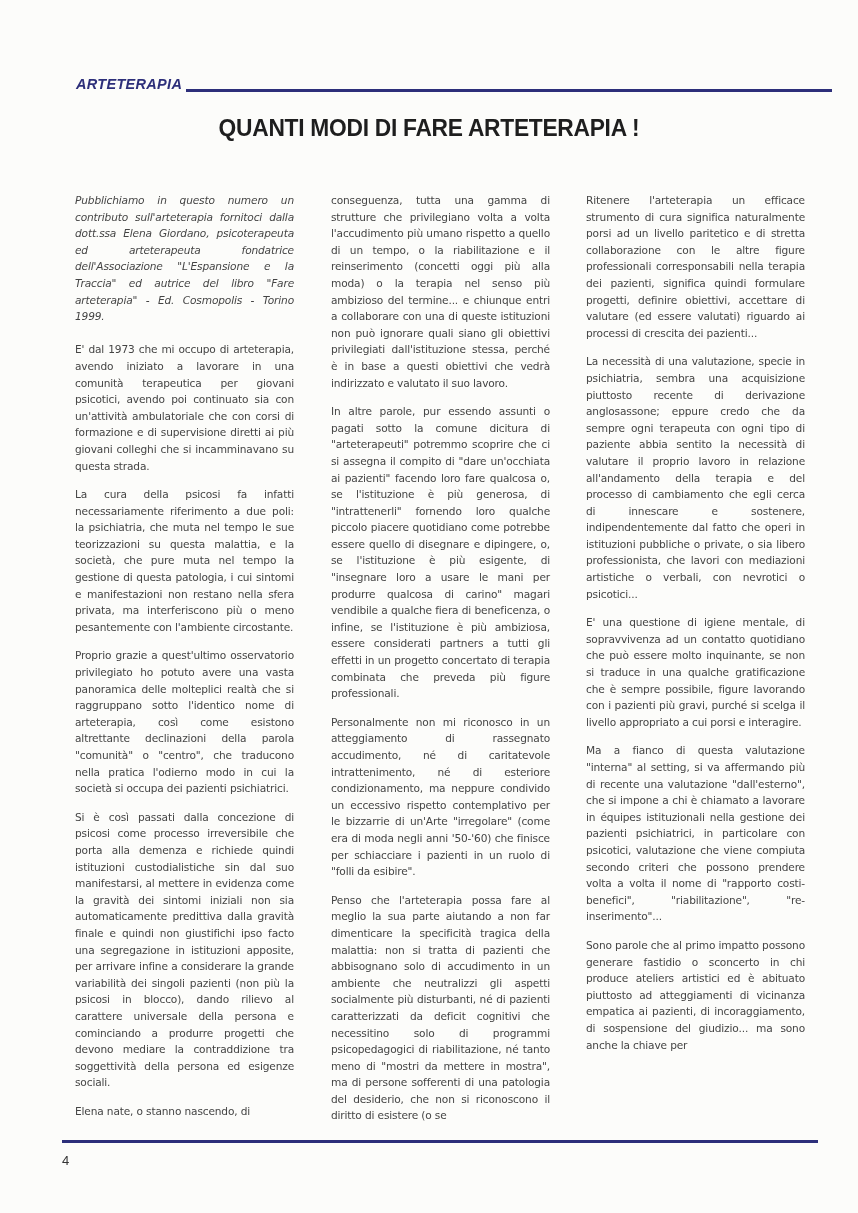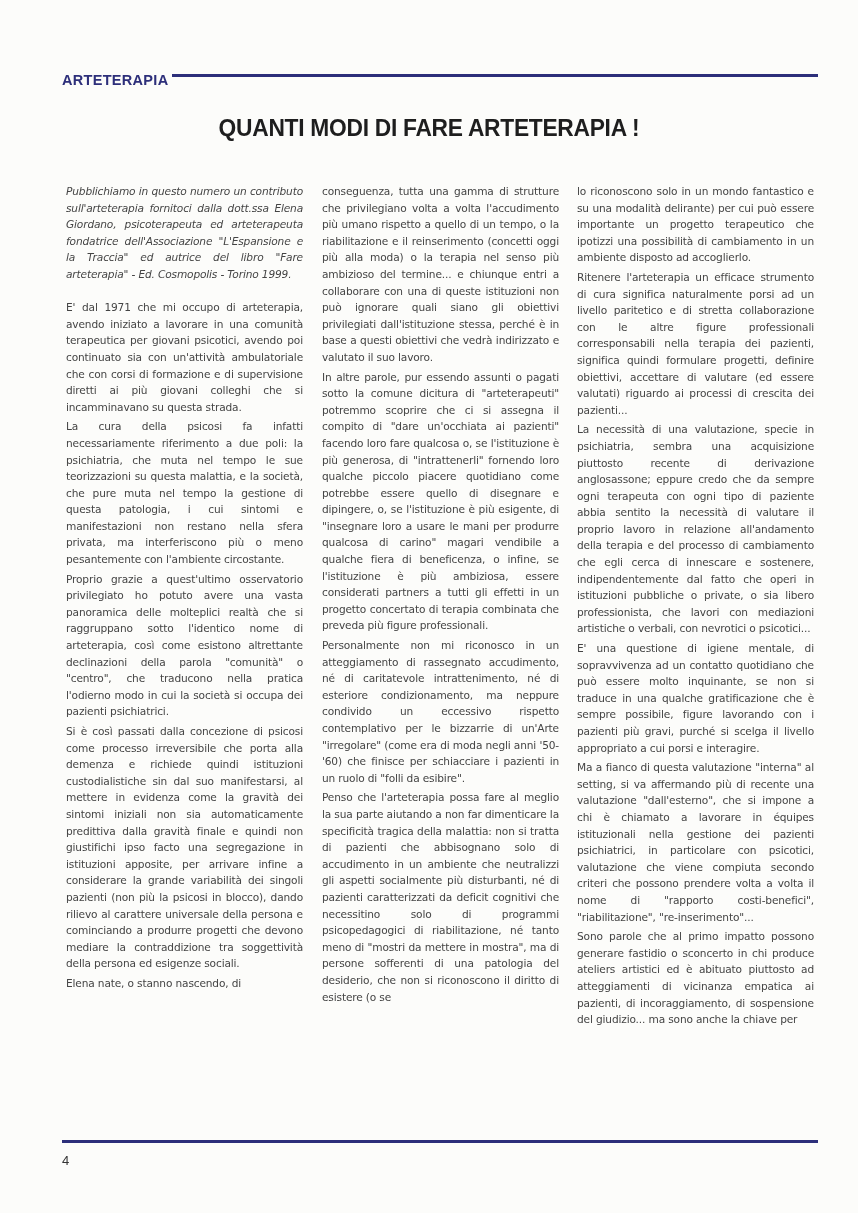--- a/index.html
+++ b/index.html
@@ -5,22 +5,22 @@
   html, body { margin: 0; padding: 0; }
   body {
     width: 858px; height: 1213px;
     background: #fcfcfa;
     position: relative;
     overflow: hidden;
     font-family: "DejaVu Sans", sans-serif;
     color: #3a3a3a;
   }
   .section-header {
-    position: absolute; left: 62px; top: 72px; width: 756px; height: 20px;
-    display: flex; align-items: flex-start;
+    position: absolute; left: 76px; top: 72px; width: 756px; height: 20px;
+    display: flex; align-items: flex-end; font-style: italic;
   }
   .section-label {
     font-family: "Liberation Sans", sans-serif;
     font-weight: bold; font-size: 14.5px; color: #2d2f7a;
     letter-spacing: 0.3px; white-space: nowrap;
   }
   .section-rule {
     flex: 1; height: 3px; background: #2d2f7a; margin-left: 4px; margin-top: 2px;
   }
   .page-title {
@@ -31,21 +31,21 @@
   }
   .column {
     position: absolute; top: 180px; width: 243px;
     font-size: 10.6px; line-height: 16.6px;
     text-align: justify; color: #444;
     letter-spacing: -0.15px;
   }
   .col1 { left: 63px; }
   .col2 { left: 319px; }
   .col3 { left: 574px; }
-  .column p { margin: 3px; }
+  .column p { margin: 12px; }
   .intro { font-style: italic; margin-bottom: 16.6px !important; }
   .footer-rule {
     position: absolute; left: 62px; top: 1140px; width: 756px; height: 3px; background: #2d2f7a;
   }
   .page-number {
     position: absolute; left: 62px; top: 1153px; font-size: 13px; color: #333;
     font-family: "Liberation Sans", sans-serif;
   }
 </style>
 </head>
@@ -53,36 +53,35 @@
 
 <div class="section-header">
   <span class="section-label">ARTETERAPIA</span>
   <span class="section-rule"></span>
 </div>
 
 <div class="page-title">QUANTI MODI DI FARE ARTETERAPIA !</div>
 
 <div class="column col1">
   <p class="intro">Pubblichiamo in questo numero un contributo sull'arteterapia fornitoci dalla dott.ssa Elena Giordano, psicoterapeuta ed arteterapeuta fondatrice dell'Associazione "L'Espansione e la Traccia" ed autrice del libro "Fare arteterapia" - Ed. Cosmopolis - Torino 1999.</p>
-  <p>E' dal 1971 che mi occupo di arteterapia, avendo iniziato a lavorare in una comunità terapeutica per giovani psicotici, avendo poi continuato sia con un'attività ambulatoriale che con corsi di formazione e di supervisione diretti ai più giovani colleghi che si incamminavano su questa strada.</p>
+  <p>E' dal 1973 che mi occupo di arteterapia, avendo iniziato a lavorare in una comunità terapeutica per giovani psicotici, avendo poi continuato sia con un'attività ambulatoriale che con corsi di formazione e di supervisione diretti ai più giovani colleghi che si incamminavano su questa strada.</p>
   <p>La cura della psicosi fa infatti necessariamente riferimento a due poli: la psichiatria, che muta nel tempo le sue teorizzazioni su questa malattia, e la società, che pure muta nel tempo la gestione di questa patologia, i cui sintomi e manifestazioni non restano nella sfera privata, ma interferiscono più o meno pesantemente con l'ambiente circostante.</p>
   <p>Proprio grazie a quest'ultimo osservatorio privilegiato ho potuto avere una vasta panoramica delle molteplici realtà che si raggruppano sotto l'identico nome di arteterapia, così come esistono altrettante declinazioni della parola "comunità" o "centro", che traducono nella pratica l'odierno modo in cui la società si occupa dei pazienti psichiatrici.</p>
   <p>Si è così passati dalla concezione di psicosi come processo irreversibile che porta alla demenza e richiede quindi istituzioni custodialistiche sin dal suo manifestarsi, al mettere in evidenza come la gravità dei sintomi iniziali non sia automaticamente predittiva dalla gravità finale e quindi non giustifichi ipso facto una segregazione in istituzioni apposite, per arrivare infine a considerare la grande variabilità dei singoli pazienti (non più la psicosi in blocco), dando rilievo al carattere universale della persona e cominciando a produrre progetti che devono mediare la contraddizione tra soggettività della persona ed esigenze sociali.</p>
   <p>Elena nate, o stanno nascendo, di</p>
 </div>
 
 <div class="column col2">
   <p>conseguenza, tutta una gamma di strutture che privilegiano volta a volta l'accudimento più umano rispetto a quello di un tempo, o la riabilitazione e il reinserimento (concetti oggi più alla moda) o la terapia nel senso più ambizioso del termine... e chiunque entri a collaborare con una di queste istituzioni non può ignorare quali siano gli obiettivi privilegiati dall'istituzione stessa, perché è in base a questi obiettivi che vedrà indirizzato e valutato il suo lavoro.</p>
   <p>In altre parole, pur essendo assunti o pagati sotto la comune dicitura di "arteterapeuti" potremmo scoprire che ci si assegna il compito di "dare un'occhiata ai pazienti" facendo loro fare qualcosa o, se l'istituzione è più generosa, di "intrattenerli" fornendo loro qualche piccolo piacere quotidiano come potrebbe essere quello di disegnare e dipingere, o, se l'istituzione è più esigente, di "insegnare loro a usare le mani per produrre qualcosa di carino" magari vendibile a qualche fiera di beneficenza, o infine, se l'istituzione è più ambiziosa, essere considerati partners a tutti gli effetti in un progetto concertato di terapia combinata che preveda più figure professionali.</p>
   <p>Personalmente non mi riconosco in un atteggiamento di rassegnato accudimento, né di caritatevole intrattenimento, né di esteriore condizionamento, ma neppure condivido un eccessivo rispetto contemplativo per le bizzarrie di un'Arte "irregolare" (come era di moda negli anni '50-'60) che finisce per schiacciare i pazienti in un ruolo di "folli da esibire".</p>
   <p>Penso che l'arteterapia possa fare al meglio la sua parte aiutando a non far dimenticare la specificità tragica della malattia: non si tratta di pazienti che abbisognano solo di accudimento in un ambiente che neutralizzi gli aspetti socialmente più disturbanti, né di pazienti caratterizzati da deficit cognitivi che necessitino solo di programmi psicopedagogici di riabilitazione, né tanto meno di "mostri da mettere in mostra", ma di persone sofferenti di una patologia del desiderio, che non si riconoscono il diritto di esistere (o se</p>
 </div>
 
 <div class="column col3">
-  <p>lo riconoscono solo in un mondo fantastico e su una modalità delirante) per cui può essere importante un progetto terapeutico che ipotizzi una possibilità di cambiamento in un ambiente disposto ad accoglierlo.</p>
   <p>Ritenere l'arteterapia un efficace strumento di cura significa naturalmente porsi ad un livello paritetico e di stretta collaborazione con le altre figure professionali corresponsabili nella terapia dei pazienti, significa quindi formulare progetti, definire obiettivi, accettare di valutare (ed essere valutati) riguardo ai processi di crescita dei pazienti...</p>
   <p>La necessità di una valutazione, specie in psichiatria, sembra una acquisizione piuttosto recente di derivazione anglosassone; eppure credo che da sempre ogni terapeuta con ogni tipo di paziente abbia sentito la necessità di valutare il proprio lavoro in relazione all'andamento della terapia e del processo di cambiamento che egli cerca di innescare e sostenere, indipendentemente dal fatto che operi in istituzioni pubbliche o private, o sia libero professionista, che lavori con mediazioni artistiche o verbali, con nevrotici o psicotici...</p>
   <p>E' una questione di igiene mentale, di sopravvivenza ad un contatto quotidiano che può essere molto inquinante, se non si traduce in una qualche gratificazione che è sempre possibile, figure lavorando con i pazienti più gravi, purché si scelga il livello appropriato a cui porsi e interagire.</p>
   <p>Ma a fianco di questa valutazione "interna" al setting, si va affermando più di recente una valutazione "dall'esterno", che si impone a chi è chiamato a lavorare in équipes istituzionali nella gestione dei pazienti psichiatrici, in particolare con psicotici, valutazione che viene compiuta secondo criteri che possono prendere volta a volta il nome di "rapporto costi-benefici", "riabilitazione", "re-inserimento"...</p>
   <p>Sono parole che al primo impatto possono generare fastidio o sconcerto in chi produce ateliers artistici ed è abituato piuttosto ad atteggiamenti di vicinanza empatica ai pazienti, di incoraggiamento, di sospensione del giudizio... ma sono anche la chiave per</p>
 </div>
 
 <div class="footer-rule"></div>
 <div class="page-number">4</div>
 

